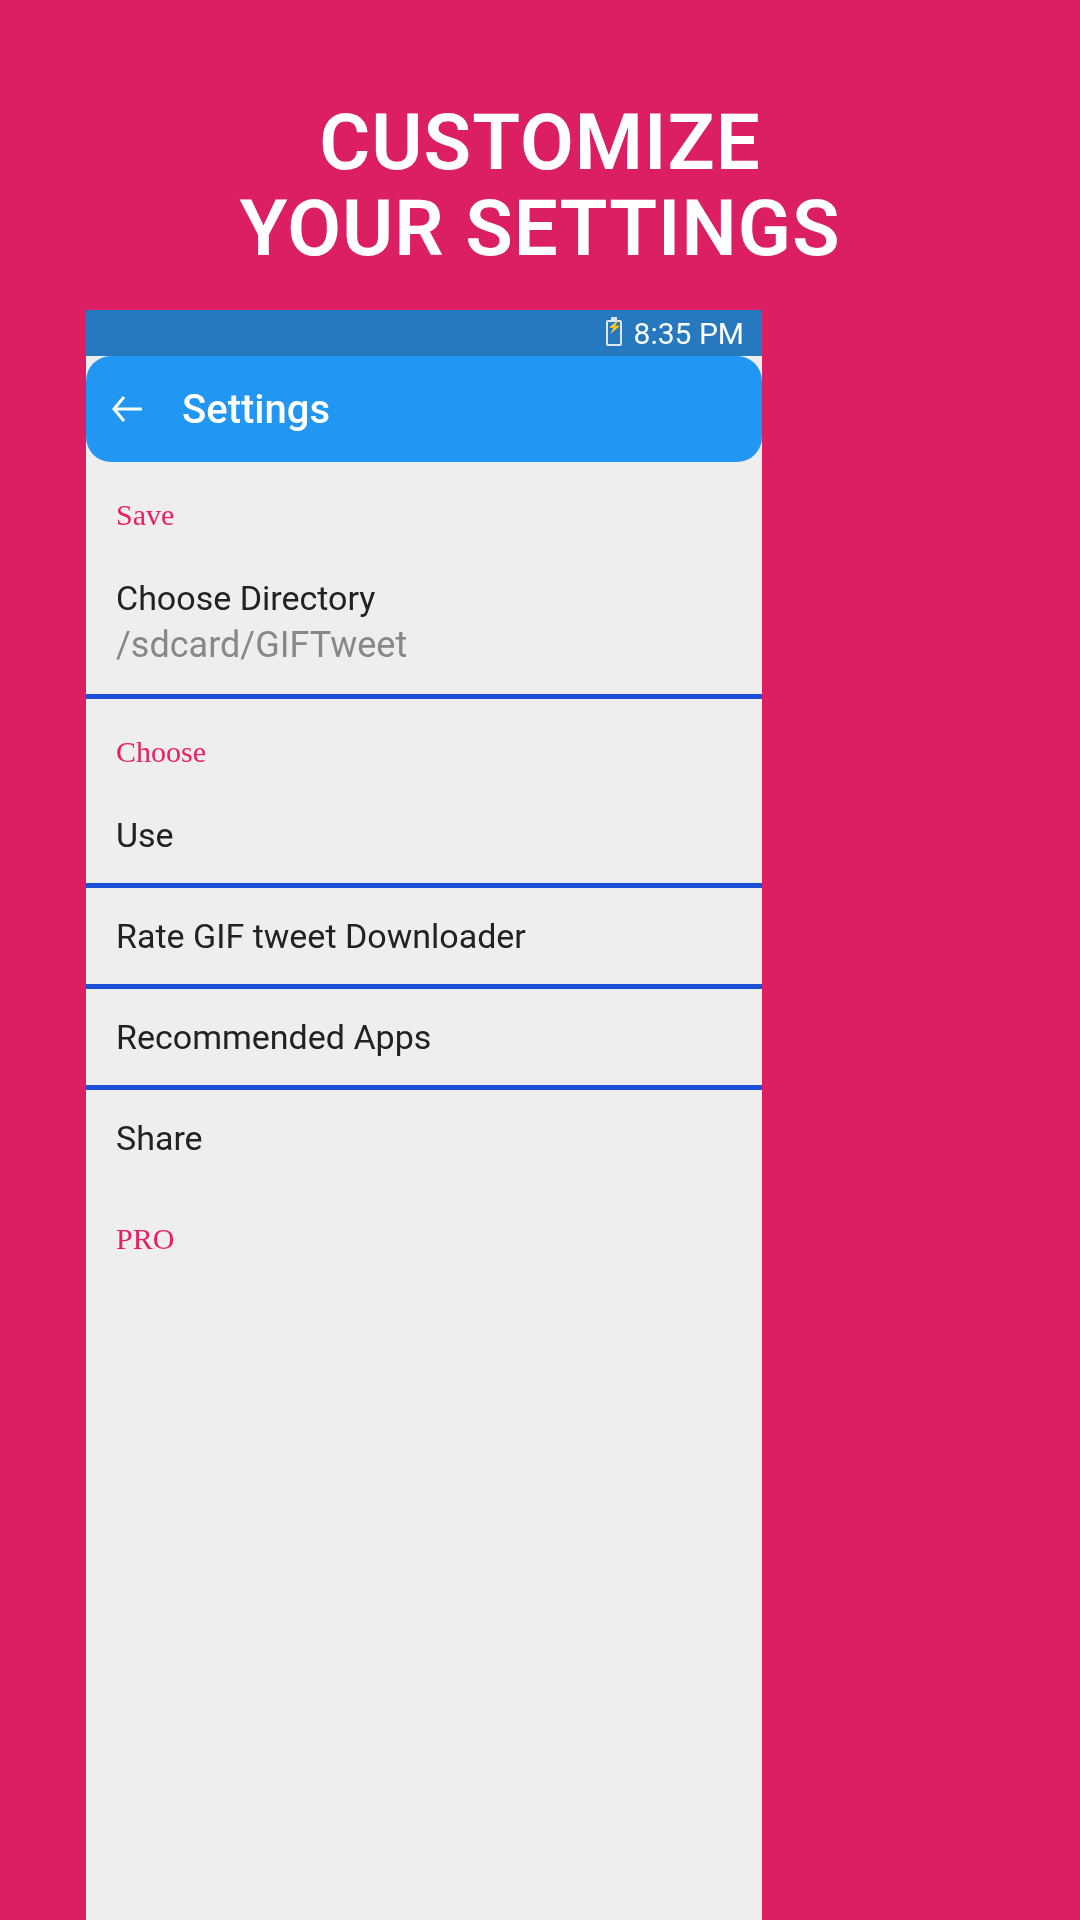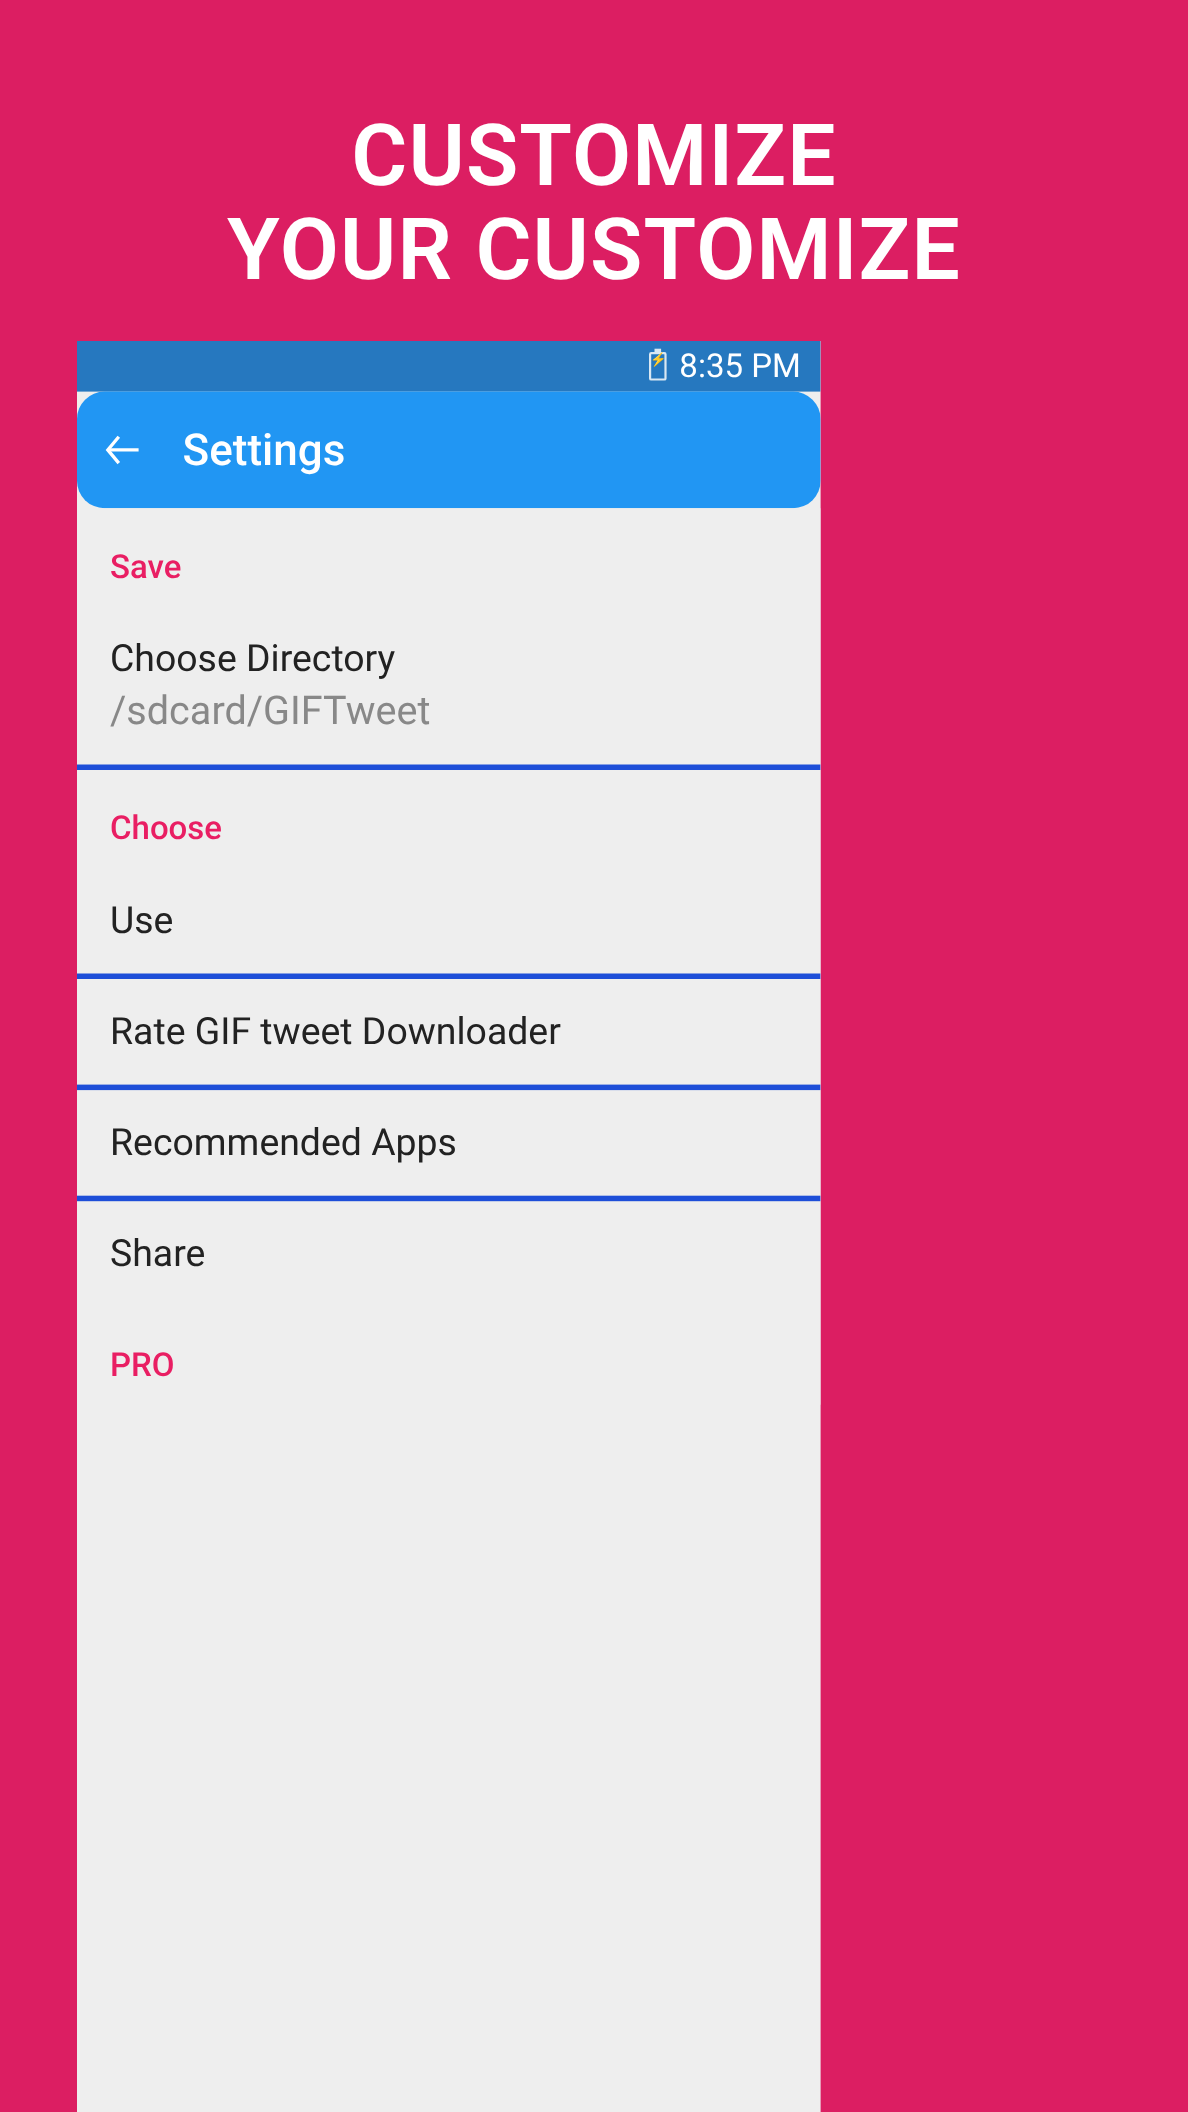--- a/index.html
+++ b/index.html
@@ -15,21 +15,21 @@
     color: #ffffff;
     font-size: 78px;
     font-weight: 600;
     text-align: center;
     letter-spacing: 1px;
     line-height: 1.1;
     margin-top: 100px;
   }
   .phone-frame {
     position: absolute;
-    left: 70px;
+    left: 86px;
     top: 310px;
     width: 676px;
     height: 1610px; 
     background: #eeeeee;
     overflow: hidden;
   }
   .status-bar {
     height: 46px;
     background: #2678bf;
     display: flex;
@@ -89,20 +89,21 @@
     font-weight: 500;
   }
   .content {
     background: #eeeeee;
   }
   .section-header {
     color: #e91e63;
     font-size: 30px;
     font-weight: 500;
     padding: 36px 30px 18px 30px;
+    font-family: Liberation Serif, serif;
   }
   .row {
     padding: 28px 30px;
     display: flex;
     align-items: center;
     justify-content: space-between;
   }
   .divider {
     border-bottom: 5px solid #1d4ed8;
   }
@@ -133,21 +134,21 @@
     background: #fafafa;
     border-radius: 50%;
     box-shadow: 0 2px 4px rgba(0,0,0,0.3);
   }
 </style>
 </head>
 <body>
 
 <div class="promo-title">
   <div>CUSTOMIZE</div>
-  <div>YOUR CUSTOMIZE</div>
+  <div>YOUR SETTINGS</div>
 </div>
 
 <div class="phone-frame">
 
   <div class="status-bar">
     <div class="battery-icon"></div>
     <div class="time">8:35 PM</div>
   </div>
 
   <div class="app-bar">

